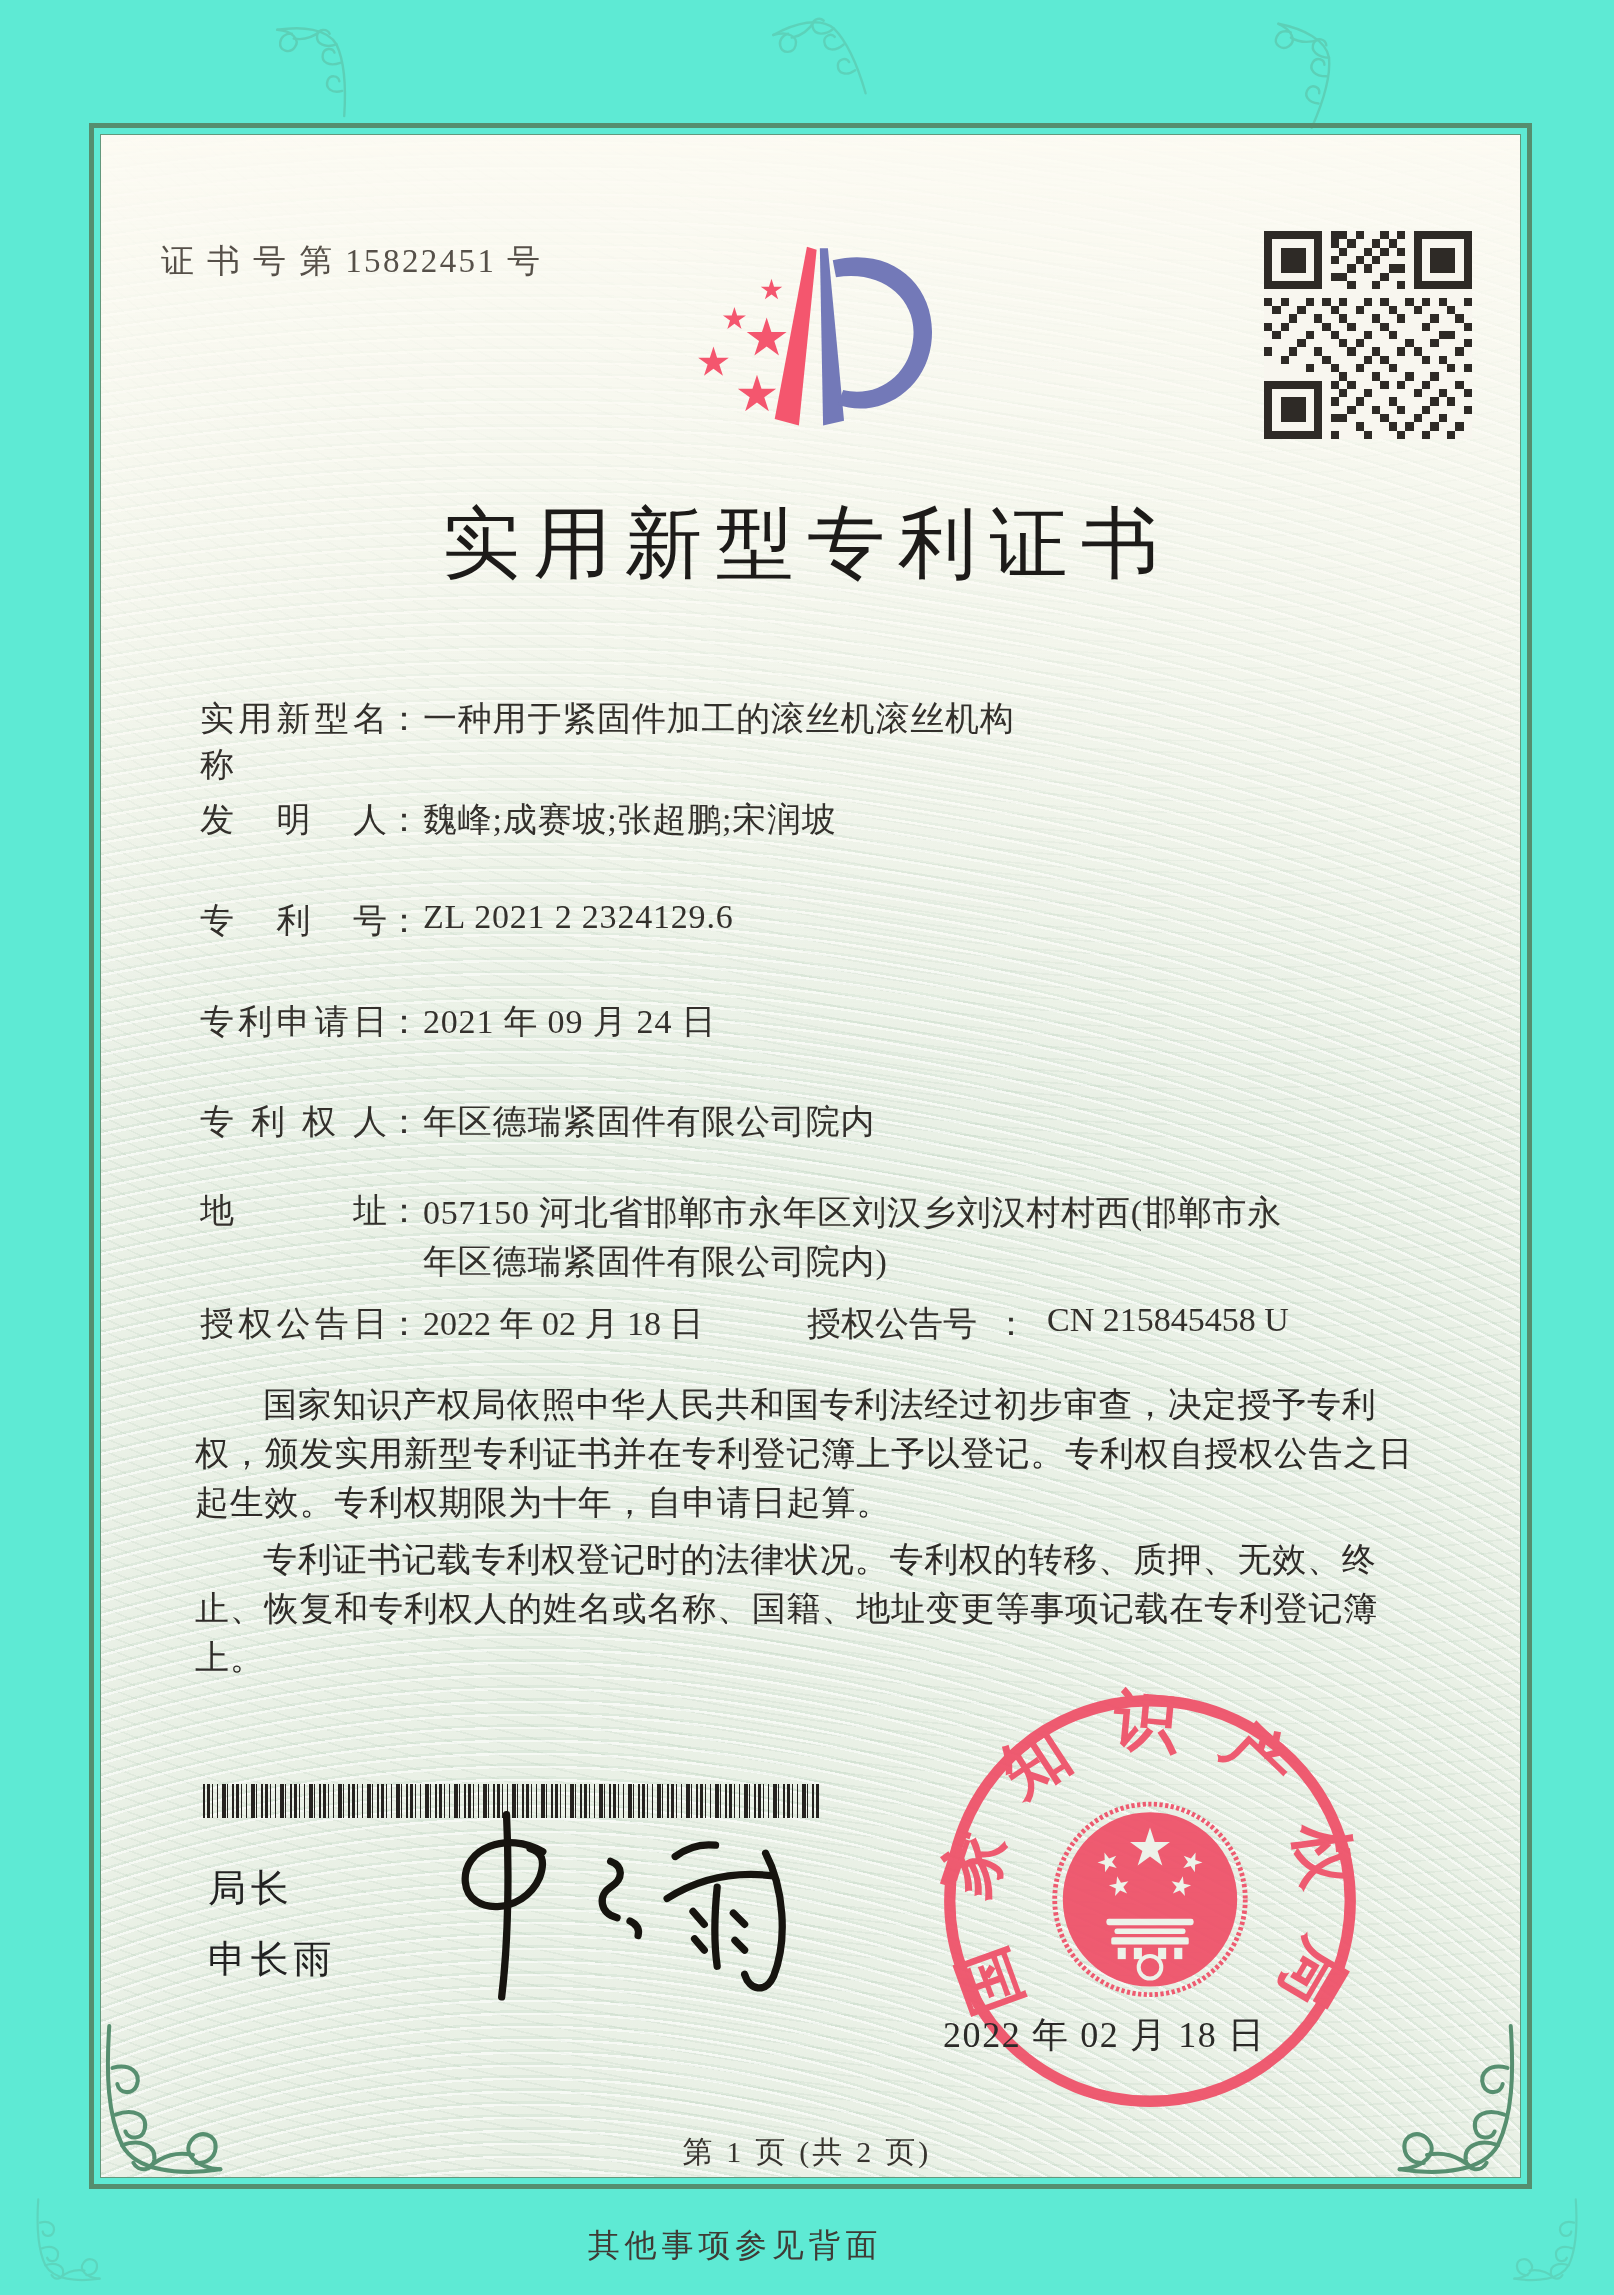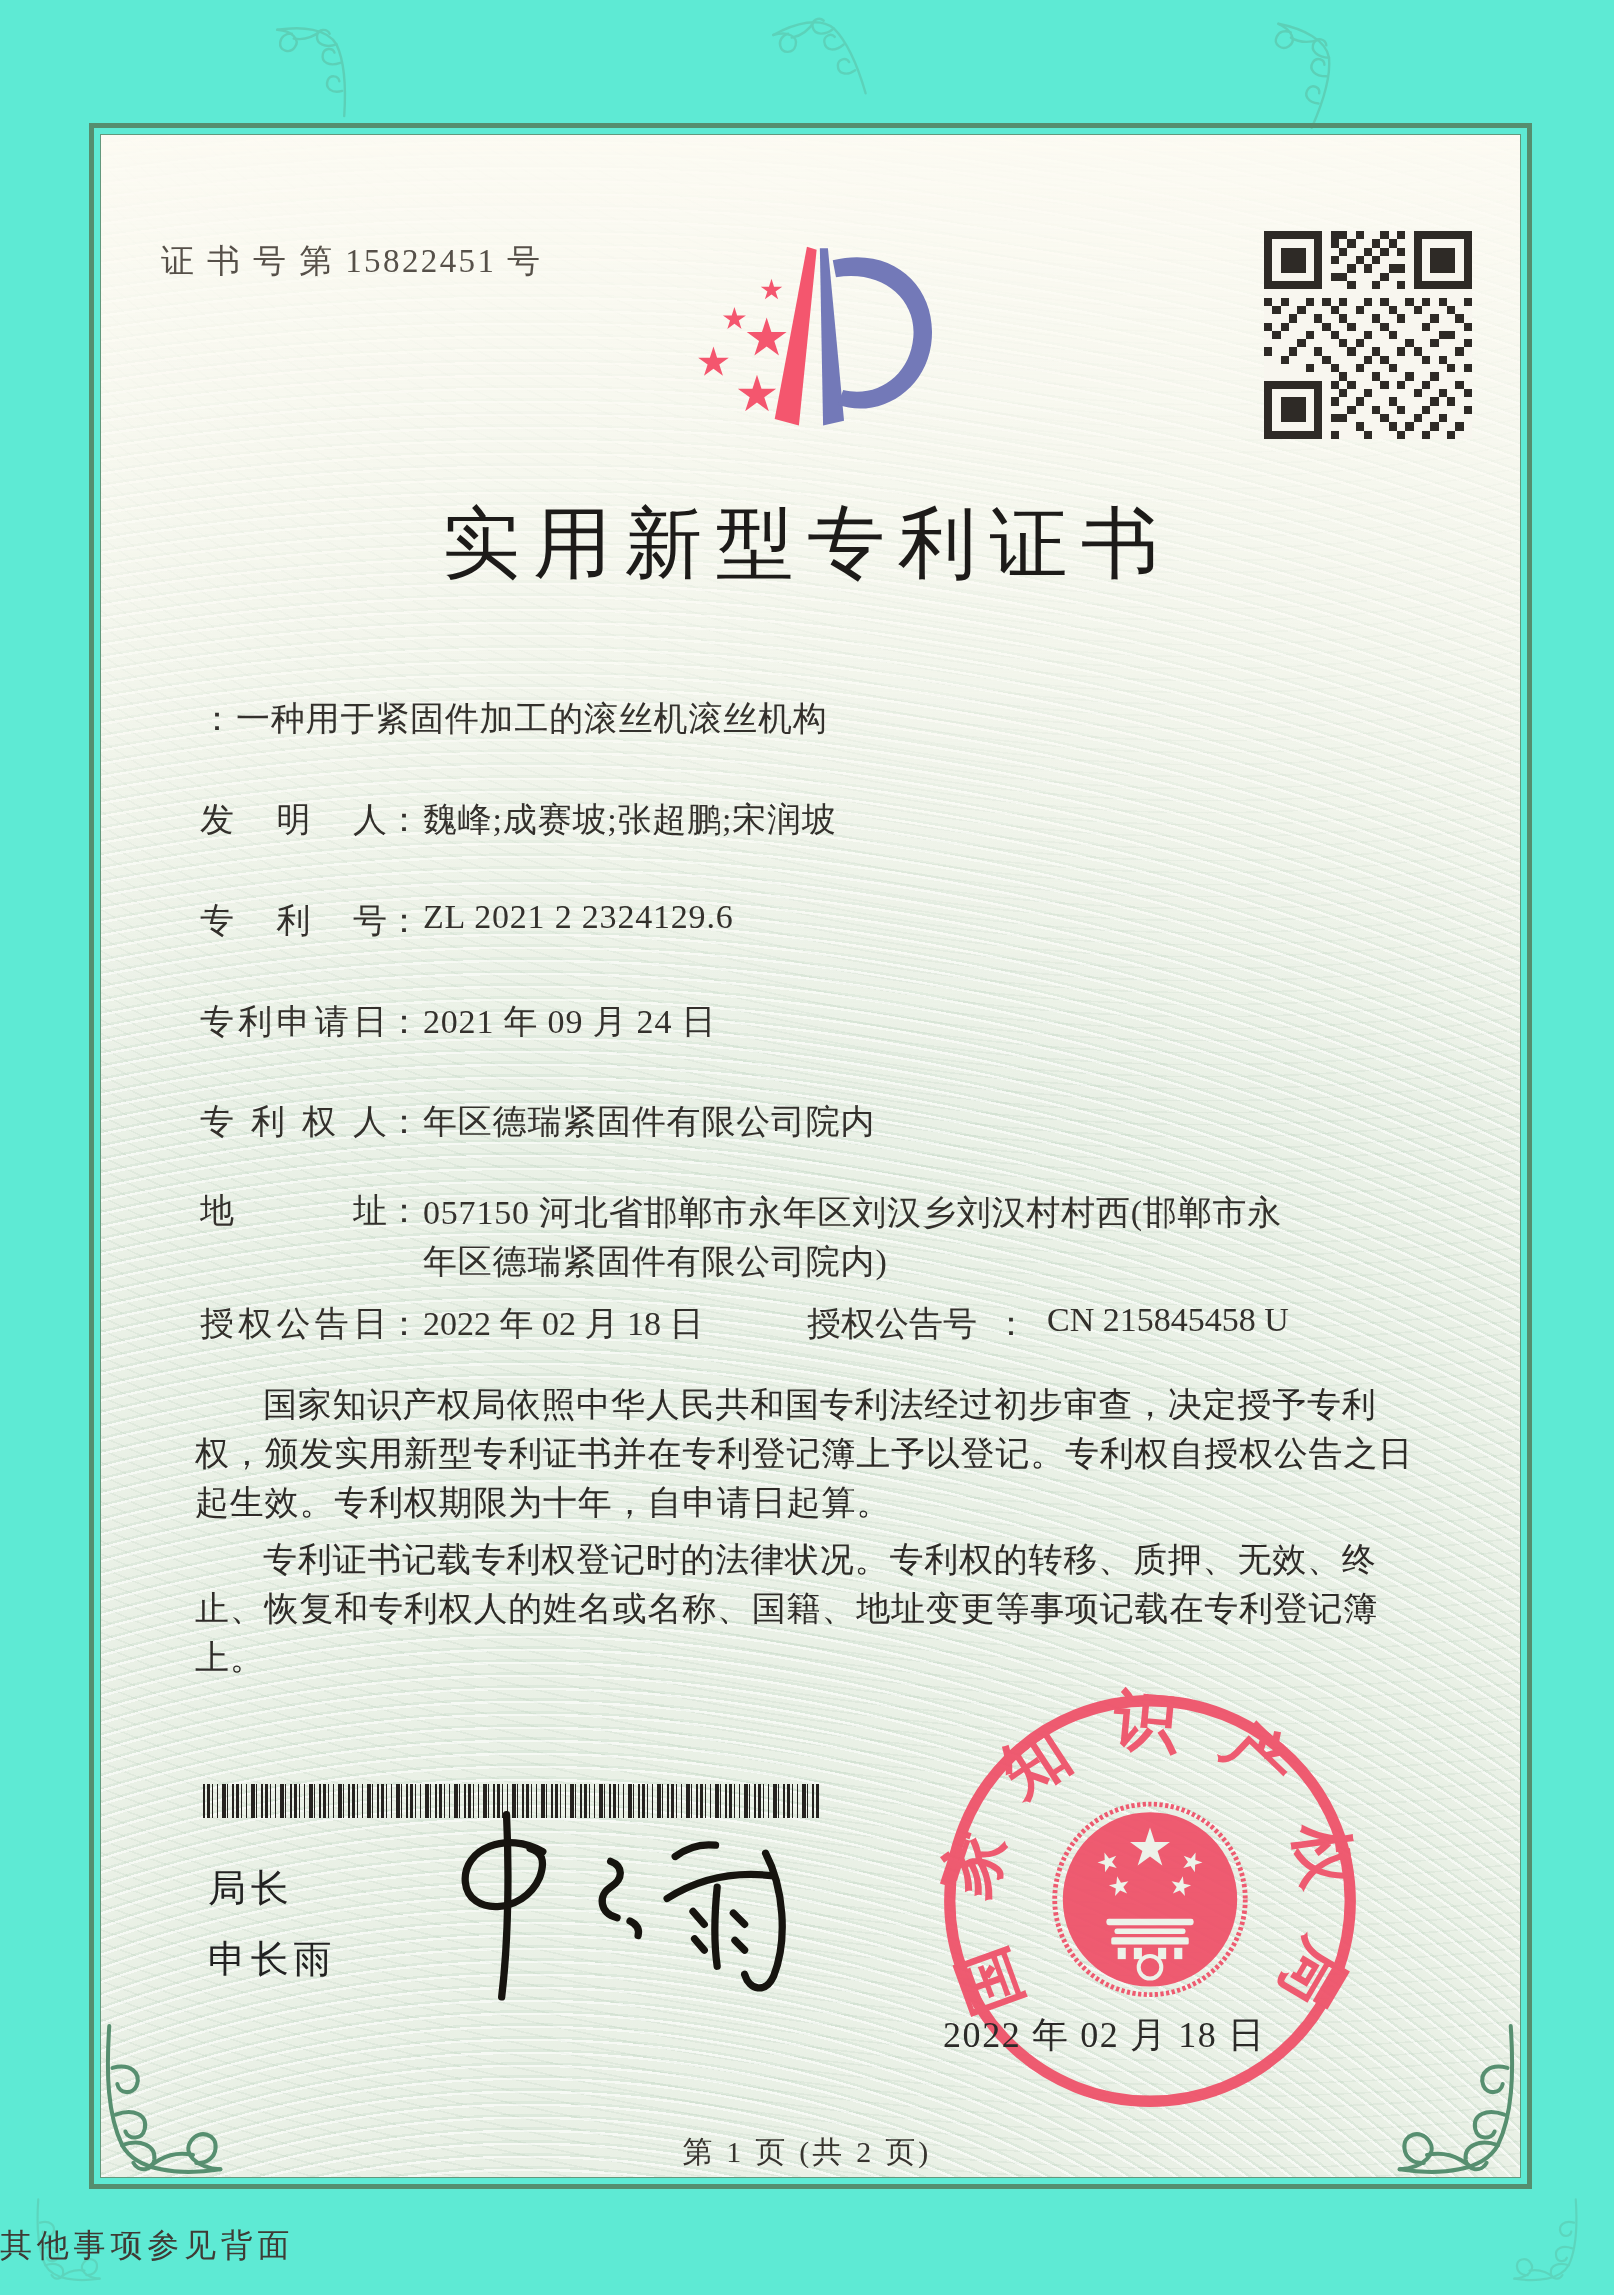--- a/index.html
+++ b/index.html
@@ -51,21 +51,21 @@
   }
   
   .director-title{left:208px;top:1863px;font-size:38px;font-weight:500;color:#222;
     font-family:"Liberation Sans","DejaVu Sans",sans-serif;letter-spacing:4.8px;}
   .director-name{left:208px;top:1934px;font-size:38px;font-weight:400;color:#222;
     font-family:"Liberation Sans","DejaVu Sans",sans-serif;letter-spacing:4.8px;text-align:right;}
   
   .seal-date{left:943px;top:2011px;width:371px;font-size:36px;color:#2b2a28;letter-spacing:1.6px;}
   
   .page-num{left:0;top:2132px;width:1614px;text-align:center;font-size:30px;color:#37342f;letter-spacing:3.2px;}
-  .back-note{left:0;top:2224px;width:1470px;text-align:left;font-size:32px;color:#3f3b35;letter-spacing:4.8px;}
+  .back-note{left:0;top:2224px;width:1470px;text-align:center;font-size:32px;color:#3f3b35;letter-spacing:4.8px;}
   svg{display:block;}
 </style>
 </head>
 <body>
 
 <div id="certificate">
 
   <svg width="0" height="0" style="position:absolute" aria-hidden="true">
     <defs>
       <path id="st" d="M0,-1 L0.2245,-0.309 0.951,-0.309 0.363,0.118 0.588,0.809 0,0.382 -0.588,0.809 -0.363,0.118 -0.951,-0.309 -0.2245,-0.309 Z"></path>
@@ -133,20 +133,21 @@
         <rect x="2" y="20" width="3" height="3"></rect>
       <path d="M8 0h1v1h-1zM9 0h1v1h-1zM11 0h1v1h-1zM14 0h1v1h-1zM16 0h1v1h-1zM8 1h1v1h-1zM10 1h1v1h-1zM13 1h1v1h-1zM15 1h1v1h-1zM9 2h1v1h-1zM12 2h1v1h-1zM14 2h1v1h-1zM16 2h1v1h-1zM8 3h1v1h-1zM11 3h1v1h-1zM13 3h1v1h-1zM10 4h1v1h-1zM12 4h1v1h-1zM15 4h1v1h-1zM16 4h1v1h-1zM8 5h1v1h-1zM9 5h1v1h-1zM14 5h1v1h-1zM10 6h1v1h-1zM13 6h1v1h-1zM16 6h1v1h-1z"></path>
       <path d="M0 8h1v1h-1zM2 8h1v1h-1zM5 8h1v1h-1zM7 8h1v1h-1zM9 8h1v1h-1zM12 8h1v1h-1zM14 8h1v1h-1zM17 8h1v1h-1zM19 8h1v1h-1zM21 8h1v1h-1zM24 8h1v1h-1zM1 9h1v1h-1zM4 9h1v1h-1zM8 9h1v1h-1zM11 9h1v1h-1zM15 9h1v1h-1zM18 9h1v1h-1zM22 9h1v1h-1zM3 10h1v1h-1zM6 10h1v1h-1zM9 10h1v1h-1zM13 10h1v1h-1zM16 10h1v1h-1zM20 10h1v1h-1zM23 10h1v1h-1zM0 11h1v1h-1zM2 11h1v1h-1zM7 11h1v1h-1zM10 11h1v1h-1zM14 11h1v1h-1zM19 11h1v1h-1zM24 11h1v1h-1zM1 12h1v1h-1zM5 12h1v1h-1zM8 12h1v1h-1zM12 12h1v1h-1zM15 12h1v1h-1zM21 12h1v1h-1zM22 12h1v1h-1zM4 13h1v1h-1zM9 13h1v1h-1zM11 13h1v1h-1zM17 13h1v1h-1zM20 13h1v1h-1zM24 13h1v1h-1zM0 14h1v1h-1zM3 14h1v1h-1zM6 14h1v1h-1zM10 14h1v1h-1zM13 14h1v1h-1zM16 14h1v1h-1zM18 14h1v1h-1zM23 14h1v1h-1zM2 15h1v1h-1zM7 15h1v1h-1zM12 15h1v1h-1zM14 15h1v1h-1zM19 15h1v1h-1zM21 15h1v1h-1zM5 16h1v1h-1zM8 16h1v1h-1zM11 16h1v1h-1zM15 16h1v1h-1zM22 16h1v1h-1zM24 16h1v1h-1zM9 17h1v1h-1zM13 17h1v1h-1zM17 17h1v1h-1zM20 17h1v1h-1z"></path>
       <path d="M8 18h1v1h-1zM10 18h1v1h-1zM14 18h1v1h-1zM16 18h1v1h-1zM19 18h1v1h-1zM23 18h1v1h-1zM9 19h1v1h-1zM12 19h1v1h-1zM18 19h1v1h-1zM21 19h1v1h-1zM24 19h1v1h-1zM8 20h1v1h-1zM11 20h1v1h-1zM15 20h1v1h-1zM20 20h1v1h-1zM22 20h1v1h-1zM10 21h1v1h-1zM13 21h1v1h-1zM16 21h1v1h-1zM19 21h1v1h-1zM24 21h1v1h-1zM8 22h1v1h-1zM9 22h1v1h-1zM14 22h1v1h-1zM18 22h1v1h-1zM21 22h1v1h-1zM11 23h1v1h-1zM15 23h1v1h-1zM17 23h1v1h-1zM20 23h1v1h-1zM23 23h1v1h-1zM8 24h1v1h-1zM12 24h1v1h-1zM16 24h1v1h-1zM19 24h1v1h-1zM22 24h1v1h-1z"></path>
     </g>
   </svg>
 
   <div class="abs title">实用新型专利证书</div>
 
   <div class="abs row" style="top:696px">
+    <span class="flabel">实用新型名称</span>
       <span class="fcolon">：</span>
       <span class="fvalue">一种用于紧固件加工的滚丝机滚丝机构</span>
   </div>
   <div class="abs row" style="top:797px">
     <span class="flabel">发明人</span>
       <span class="fcolon">：</span>
       <span class="fvalue">魏峰;成赛坡;张超鹏;宋润坡</span>
   </div>
   <div class="abs row" style="top:898px">
     <span class="flabel">专利号</span>

